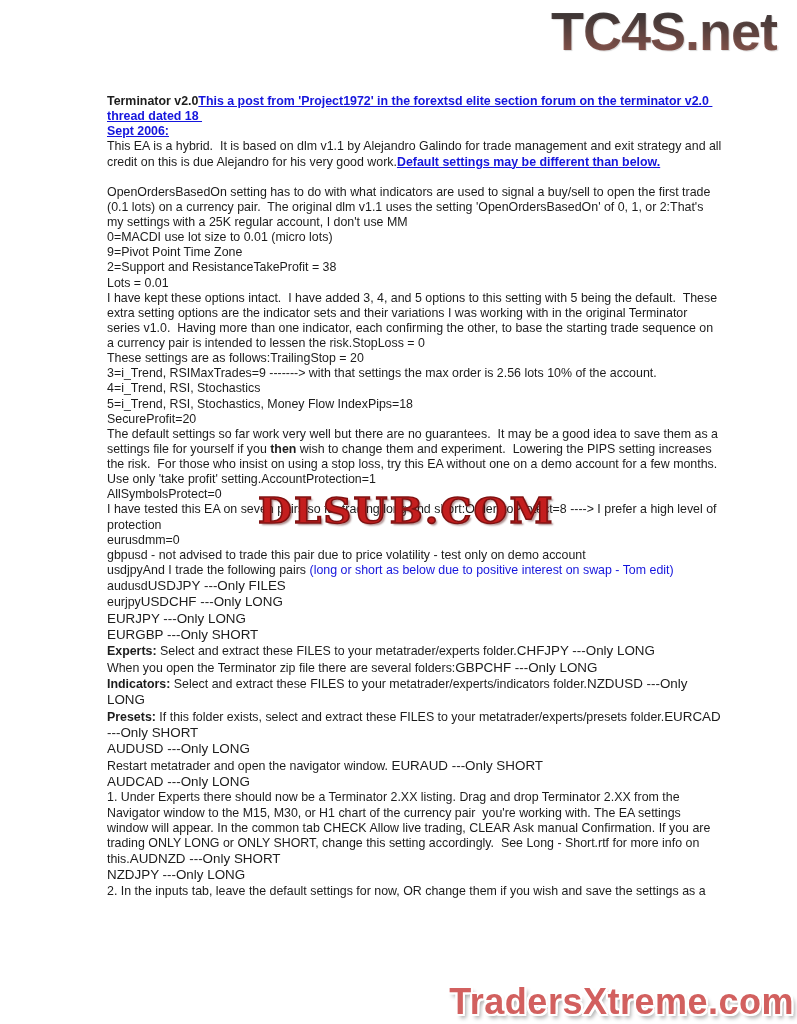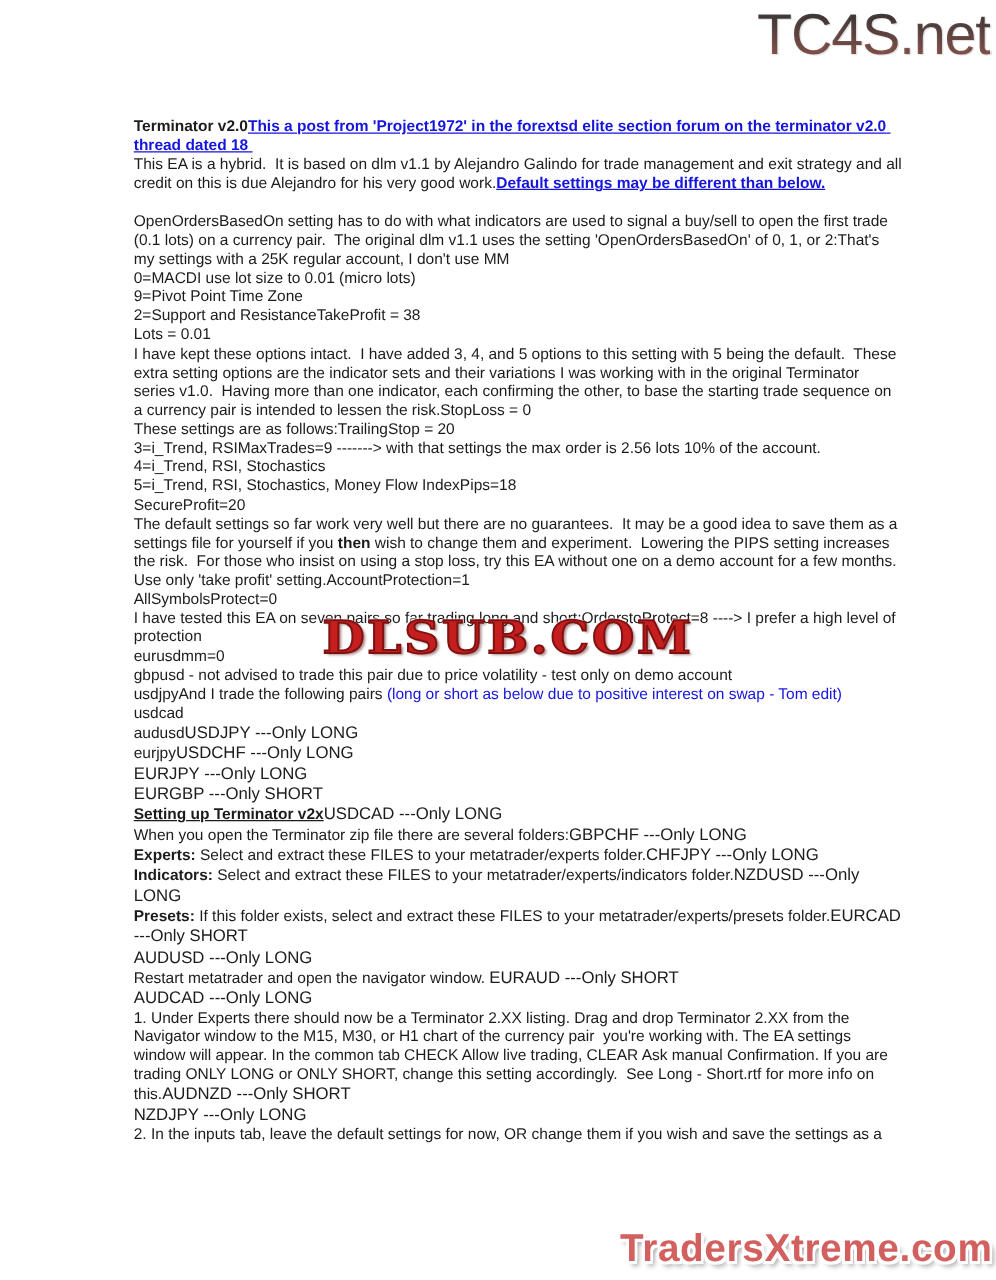--- a/index.html
+++ b/index.html
@@ -30,23 +30,23 @@
     font-weight: bold;
     text-decoration: underline;
     cursor: pointer;
   }
   .seg-blue { color: var(--link_blue, #1515dd); }
   .seg-pair { font-size: 13.4px; }
 
   
   .logo-tc4s {
     position: absolute;
-    top: 0px; right: 5px;
-    font-size: 46px;
-    font-weight: normal;
+    top: 0px; right: 20px;
+    font-size: 54px;
+    font-weight: bold;
     letter-spacing: -1px;
     font-family: "Liberation Sans", sans-serif;
     color: var(--tc4s_bottom, #9c6158);
     background: linear-gradient(180deg, var(--tc4s_top, #423d3d) 18%, var(--tc4s_bottom, #9c6158) 88%);
     -webkit-background-clip: text;
     background-clip: text;
     -webkit-text-fill-color: transparent;
     text-shadow: 1px 1px 1px rgba(0,0,0,0.15);
   }
   .logo-dlsub {
@@ -63,21 +63,21 @@
     text-shadow:
       -1px -1px 0 rgba(255,255,255,0.55),
       2px 2px 2px rgba(70,0,0,0.45);
     z-index: 5;
   }
   .logo-tradersxtreme {
     position: absolute;
     top: 981px; right: 3px;
     font-family: "Liberation Sans", sans-serif;
     font-weight: bold;
-    font-size: 31px;
+    font-size: 36px;
     letter-spacing: 0.5px;
     color: var(--tx_fill, #d2605f);
     text-shadow:
       -2px -2px 0 var(--tx_outline, #ffffff),
        2px -2px 0 var(--tx_outline, #ffffff),
       -2px  2px 0 var(--tx_outline, #ffffff),
        2px  2px 0 var(--tx_outline, #ffffff),
       -2px  0   0 var(--tx_outline, #ffffff),
        2px  0   0 var(--tx_outline, #ffffff),
        0   -2px 0 var(--tx_outline, #ffffff),
@@ -88,48 +88,47 @@
 </style>
 </head>
 <body>
 
 <div class="page">
 
   <div class="logo-tc4s">TC4S.net</div>
 
   <div class="doc-body">
       <div class="para"><span class="seg seg-b">Terminator v2.0</span><span class="seg seg-link">This a post from 'Project1972' in the forextsd elite section forum on the terminator v2.0 thread dated 18 </span></div>
+      <div class="para"><span class="seg seg-link">Sept 2006:</span></div>
       <div class="para"><span class="seg">This EA is a hybrid.  It is based on dlm v1.1 by Alejandro Galindo for trade management and exit strategy and all credit on this is due Alejandro for his very good work.</span><span class="seg seg-link">Default settings may be different than below.</span></div>
       <div class="para"><span class="seg"> </span></div>
       <div class="para"><span class="seg">OpenOrdersBasedOn setting has to do with what indicators are used to signal a buy/sell to open the first trade (0.1 lots) on a currency pair.  The original dlm v1.1 uses the setting 'OpenOrdersBasedOn' of 0, 1, or 2:That's my settings with a 25K regular account, I don't use MM</span></div>
       <div class="para"><span class="seg">0=MACDI use lot size to 0.01 (micro lots)</span></div>
       <div class="para"><span class="seg">9=Pivot Point Time Zone</span></div>
       <div class="para"><span class="seg">2=Support and ResistanceTakeProfit = 38</span></div>
       <div class="para"><span class="seg">Lots = 0.01</span></div>
       <div class="para"><span class="seg">I have kept these options intact.  I have added 3, 4, and 5 options to this setting with 5 being the default.  These extra setting options are the indicator sets and their variations I was working with in the original Terminator series v1.0.  Having more than one indicator, each confirming the other, to base the starting trade sequence on a currency pair is intended to lessen the risk.StopLoss = 0</span></div>
       <div class="para"><span class="seg">These settings are as follows:TrailingStop = 20</span></div>
       <div class="para"><span class="seg">3=i_Trend, RSIMaxTrades=9 -------&gt; with that settings the max order is 2.56 lots 10% of the account.</span></div>
       <div class="para"><span class="seg">4=i_Trend, RSI, Stochastics</span></div>
       <div class="para"><span class="seg">5=i_Trend, RSI, Stochastics, Money Flow IndexPips=18</span></div>
       <div class="para"><span class="seg">SecureProfit=20</span></div>
       <div class="para"><span class="seg">The default settings so far work very well but there are no guarantees.  It may be a good idea to save them as a settings file for yourself if you </span><span class="seg seg-b">then</span><span class="seg"> wish to change them and experiment.  Lowering the PIPS setting increases the risk.  For those who insist on using a stop loss, try this EA without one on a demo account for a few months.</span></div>
       <div class="para"><span class="seg">Use only 'take profit' setting.AccountProtection=1</span></div>
       <div class="para"><span class="seg">AllSymbolsProtect=0</span></div>
       <div class="para"><span class="seg">I have tested this EA on seven pairs so far trading long and short:OrderstoProtect=8 ----&gt; I prefer a high level of protection</span></div>
       <div class="para"><span class="seg">eurusdmm=0</span></div>
       <div class="para"><span class="seg">gbpusd - not advised to trade this pair due to price volatility - test only on demo account</span></div>
       <div class="para"><span class="seg">usdjpyAnd I trade the following pairs </span><span class="seg seg-blue">(long or short as below due to positive interest on swap - Tom edit)</span></div>
-      <div class="para"><span class="seg">usdcad</span></div>
-      <div class="para"><span class="seg">audusd</span><span class="seg seg-pair">USDJPY ---Only LONG</span></div>
+      <div class="para"><span class="seg">audusd</span><span class="seg seg-pair">USDJPY ---Only FILES</span></div>
       <div class="para"><span class="seg">eurjpy</span><span class="seg seg-pair">USDCHF ---Only LONG</span></div>
       <div class="para"><span class="seg seg-pair">EURJPY ---Only LONG</span></div>
       <div class="para"><span class="seg seg-pair">EURGBP ---Only SHORT</span></div>
-      <div class="para"><span class="seg seg-bu">Setting up Terminator v2x</span><span class="seg seg-pair">USDCAD ---Only LONG</span></div>
+      <div class="para"><span class="seg seg-b">Experts: </span><span class="seg">Select and extract these FILES to your metatrader/experts folder.</span><span class="seg seg-pair">CHFJPY ---Only LONG</span></div>
       <div class="para"><span class="seg">When you open the Terminator zip file there are several folders:</span><span class="seg seg-pair">GBPCHF ---Only LONG</span></div>
-      <div class="para"><span class="seg seg-b">Experts: </span><span class="seg">Select and extract these FILES to your metatrader/experts folder.</span><span class="seg seg-pair">CHFJPY ---Only LONG</span></div>
       <div class="para"><span class="seg seg-b">Indicators: </span><span class="seg">Select and extract these FILES to your metatrader/experts/indicators folder.</span><span class="seg seg-pair">NZDUSD ---Only LONG</span></div>
       <div class="para"><span class="seg seg-b">Presets: </span><span class="seg">If this folder exists, select and extract these FILES to your metatrader/experts/presets folder.</span><span class="seg seg-pair">EURCAD ---Only SHORT</span></div>
       <div class="para"><span class="seg seg-pair">AUDUSD ---Only LONG</span></div>
       <div class="para"><span class="seg">Restart metatrader and open the navigator window. </span><span class="seg seg-pair">EURAUD ---Only SHORT</span></div>
       <div class="para"><span class="seg seg-pair">AUDCAD ---Only LONG</span></div>
       <div class="para"><span class="seg">1. Under Experts there should now be a Terminator 2.XX listing. Drag and drop Terminator 2.XX from the Navigator window to the M15, M30, or H1 chart of the currency pair  you're working with. The EA settings window will appear. In the common tab CHECK Allow live trading, CLEAR Ask manual Confirmation. If you are trading ONLY LONG or ONLY SHORT, change this setting accordingly.  See Long - Short.rtf for more info on this.</span><span class="seg seg-pair">AUDNZD ---Only SHORT</span></div>
       <div class="para"><span class="seg seg-pair">NZDJPY ---Only LONG</span></div>
       <div class="para"><span class="seg">2. In the inputs tab, leave the default settings for now, OR change them if you wish and save the settings as a</span></div>
     </div>
 

